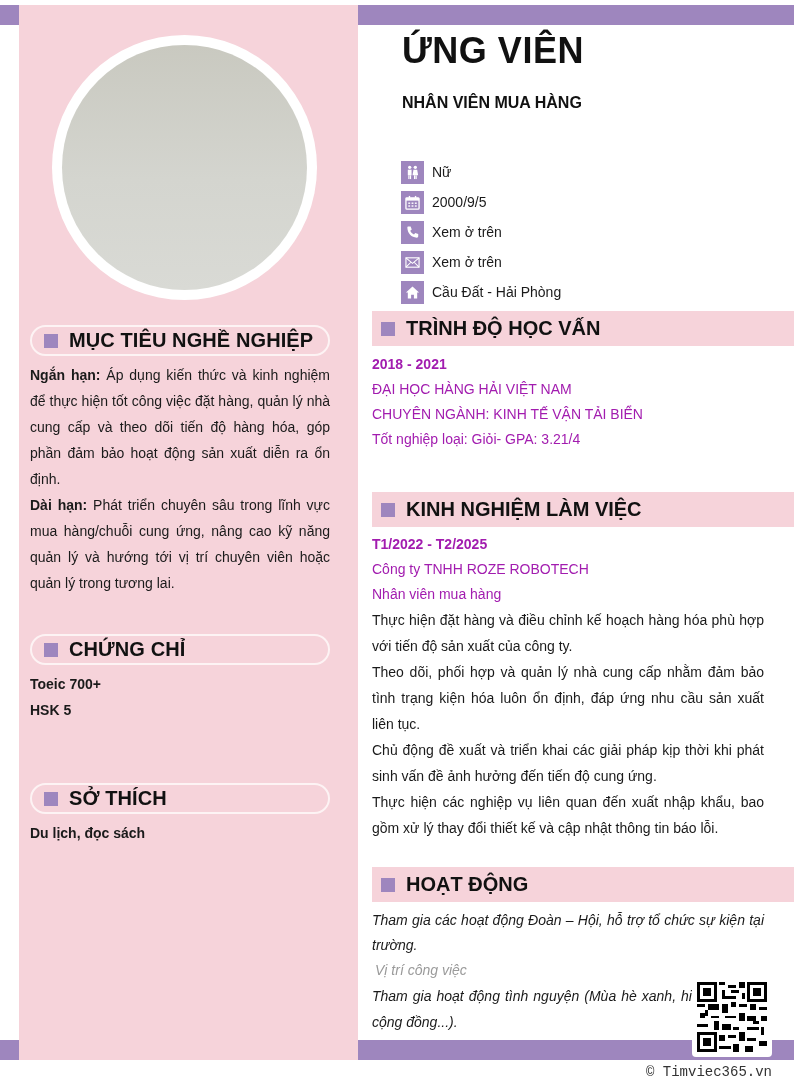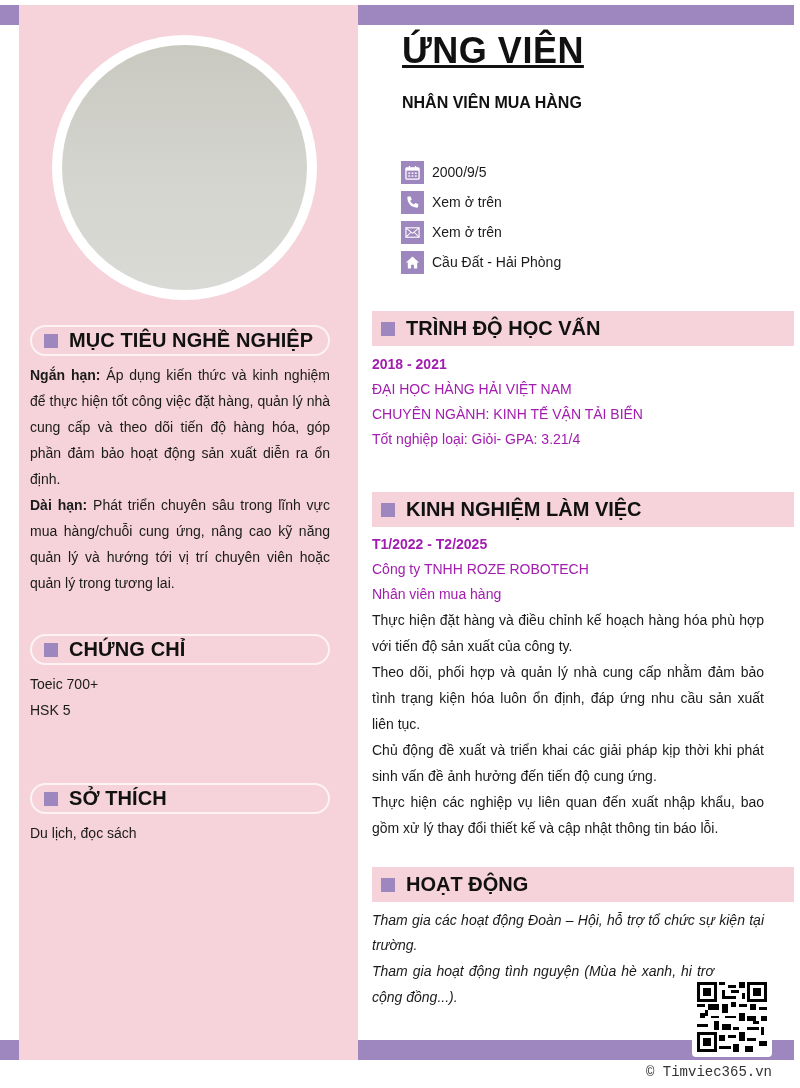--- a/index.html
+++ b/index.html
@@ -17,23 +17,23 @@
     .avatar { position: absolute; left: 52px; top: 35px; width: 265px; height: 265px; border-radius: 50%; background: #ffffff; }
     .avatar-inner { position: absolute; left: 10px; top: 10px; width: 245px; height: 245px; border-radius: 50%;
       background: linear-gradient(180deg, #c9c9c0 0%, #d4d5cf 55%, #d9dad5 100%); }
 
     .side-section { position: absolute; left: 30px; width: 300px; }
     .side-head { height: 31px; border: 2px solid #fdf3f4; border-radius: 22px; display: flex; align-items: center; padding-left: 12px; }
     .sq { display: inline-block; width: 14px; height: 14px; background: #9e86be; margin-right: 11px; flex: 0 0 auto; }
     .side-head-title { font-size: 20px; font-weight: bold; color: #111; letter-spacing: 0.1px; }
     .side-text { font-size: 14px; line-height: 26px; text-align: justify; color: #1a1a1a; }
     .side-text b { font-weight: bold; }
-    .side-line { font-size: 14px; line-height: 26px; color: #1a1a1a; }
-
-    .main-title { position: absolute; left: 402px; top: 30px; font-size: 36px; font-weight: bold; color: #111; letter-spacing: 0.5px; text-decoration: underline; }
+    .side-line { font-size: 14px; line-height: 26px; color: #1a1a1a; font-weight: bold; }
+
+    .main-title { position: absolute; left: 402px; top: 30px; font-size: 36px; font-weight: bold; color: #111; letter-spacing: 0.5px; }
     .main-subtitle { position: absolute; left: 402px; top: 94px; font-size: 16px; font-weight: bold; color: #111; }
 
     .info-list { position: absolute; left: 401px; top: 157px; }
     .info-row { display: flex; align-items: center; height: 30px; }
     .info-icon { width: 23px; height: 23px; background: #9e86be; margin-right: 8px; display: flex; align-items: center; justify-content: center; }
     .info-icon svg { width: 15px; height: 15px; }
     .info-text { font-size: 14px; color: #1a1a1a; }
 
     .main-section { position: absolute; left: 372px; width: 422px; }
     .main-head { height: 35px; background: #f6d3da; display: flex; align-items: center; padding-left: 9px; }
@@ -86,20 +86,35 @@
     <span class="sq"></span>
     <span class="side-head-title">SỞ THÍCH</span>
   </div>
   <div class="side-line" style="margin-top:6px;">Du lịch, đọc sách</div>
 </div>
 
 <div class="main-title">ỨNG VIÊN</div>
 <div class="main-subtitle">NHÂN VIÊN MUA HÀNG</div>
 
 <div class="info-list">
+  <div class="info-row">
+    <span class="info-icon">
+      <svg viewBox="0 0 16 16">
+          <circle cx="5" cy="2.5" r="1.8" fill="#fff"></circle>
+          <circle cx="11" cy="2.5" r="1.8" fill="#fff"></circle>
+          <rect x="3" y="5" width="4" height="6" fill="#fff"></rect>
+          <rect x="3.5" y="11" width="1.3" height="4" fill="#fff"></rect>
+          <rect x="5.2" y="11" width="1.3" height="4" fill="#fff"></rect>
+          <path d="M9 5h4l1 6h-6z" fill="#fff"></path>
+          <rect x="9.6" y="11" width="1.3" height="4" fill="#fff"></rect>
+          <rect x="11.2" y="11" width="1.3" height="4" fill="#fff"></rect>
+        </svg>
+    </span>
+    <span class="info-text">Nữ</span>
+  </div>
   <div class="info-row">
     <span class="info-icon">
       <svg viewBox="0 0 16 16">
           <rect x="1" y="3" width="14" height="12" rx="1" fill="none" stroke="#fff" stroke-width="1.4"></rect>
           <rect x="1" y="3" width="14" height="3" fill="#fff"></rect>
           <rect x="4" y="1" width="1.5" height="3" fill="#fff"></rect>
           <rect x="10.5" y="1" width="1.5" height="3" fill="#fff"></rect>
           <g fill="#fff">
             <rect x="3.5" y="8" width="2" height="1.5"></rect>
             <rect x="7" y="8" width="2" height="1.5"></rect>
@@ -168,20 +183,21 @@
   </div>
 </div>
 
 <div class="main-section" style="top:867px;">
   <div class="main-head">
     <span class="sq"></span>
     <span class="main-head-title">HOẠT ĐỘNG</span>
   </div>
   <div class="main-body" style="margin-top:6px;font-style:italic;">
     <div class="main-para" style="line-height:25px;">Tham gia các hoạt động Đoàn – Hội, hỗ trợ tổ chức sự kiện tại trường.</div>
+    <div class="main-line muted">Vị trí công việc</div>
     <div class="main-para" style="padding-right:50px;">Tham gia hoạt động tình nguyện (Mùa hè xanh, hi trợ cộng đồng...).</div>
   </div>
 </div>
 
 <div class="qr">
   <svg viewBox="0 0 25 25" width="70" height="70" shape-rendering="crispEdges">
     <rect width="25" height="25" fill="#fff"></rect>
     <g fill="#000">
       <rect x="0" y="0" width="7" height="7"></rect>
         <rect x="1" y="1" width="5" height="5" fill="#fff"></rect>

